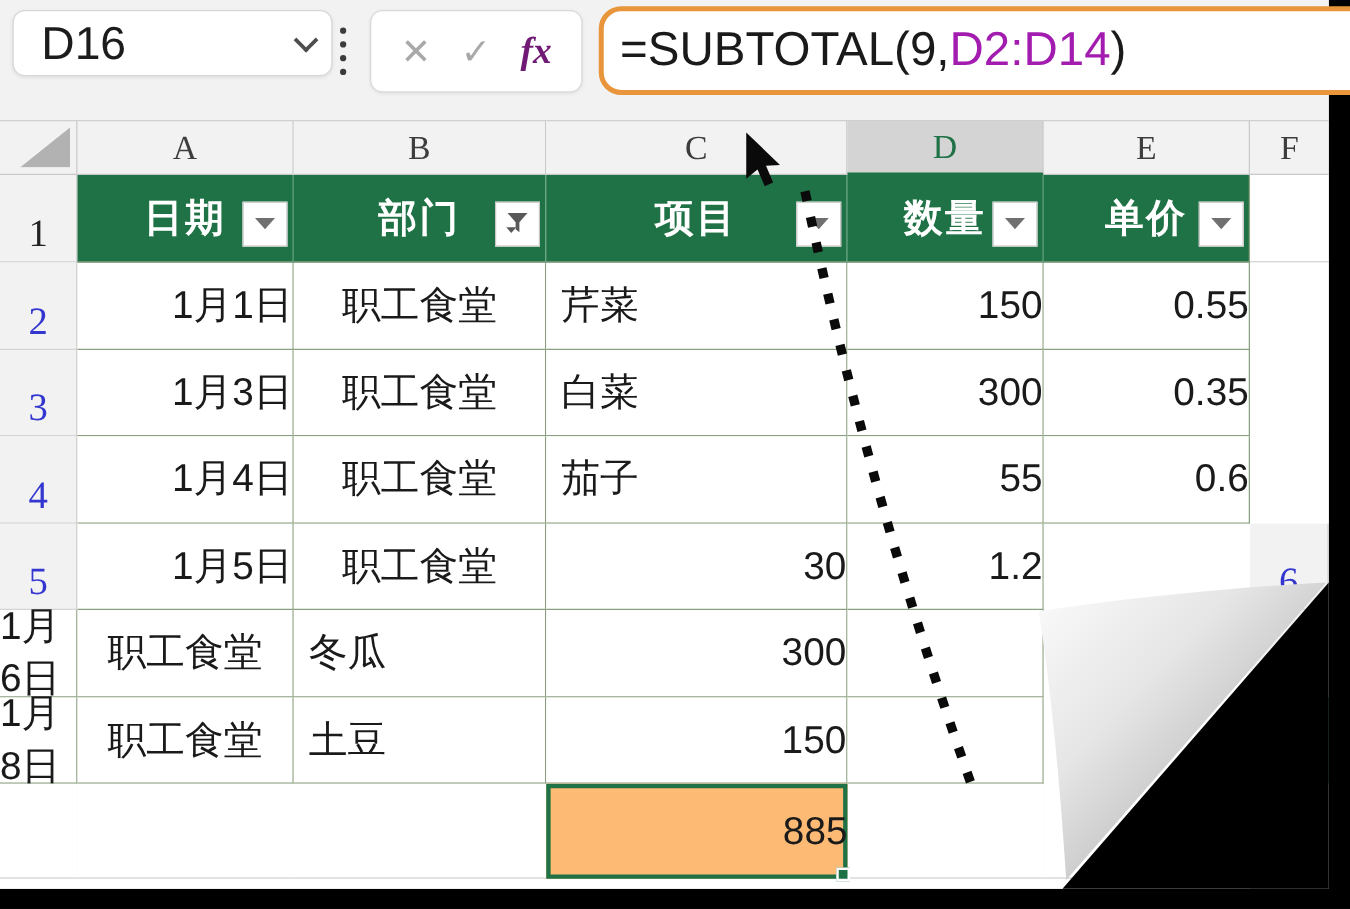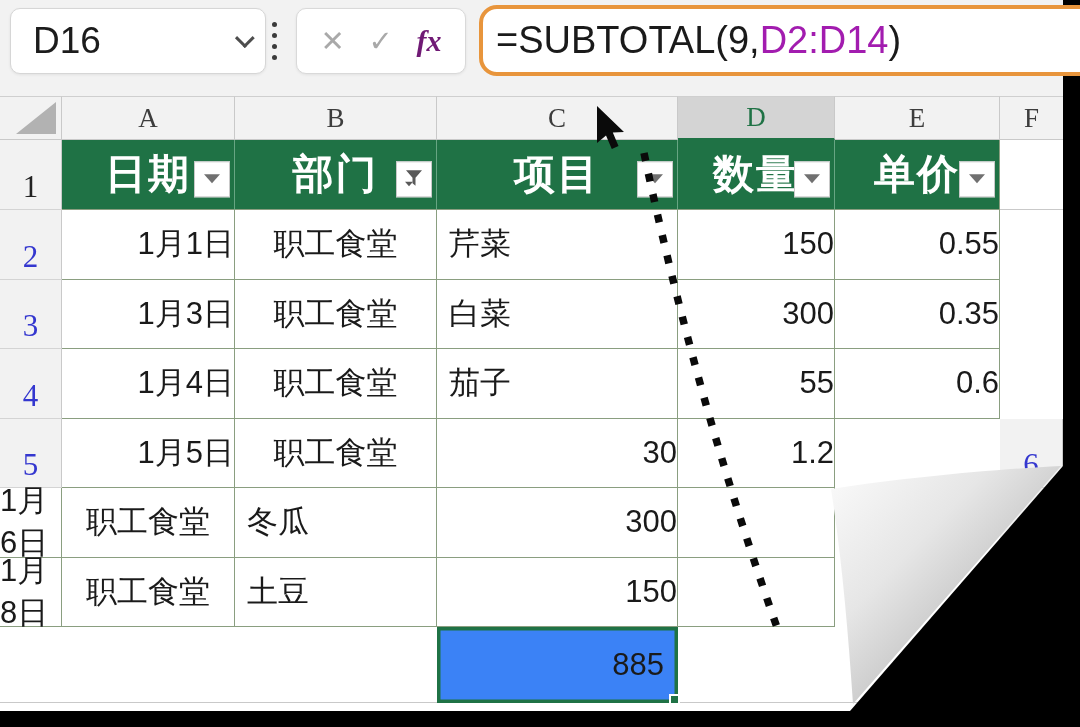--- a/index.html
+++ b/index.html
@@ -3,21 +3,21 @@
 <meta charset="utf-8">
 <style>
   * { margin:0; padding:0; box-sizing:border-box; }
   html,body { width:1080px; height:727px; background:#000; overflow:hidden;
     font-family:"Liberation Sans","DejaVu Sans",sans-serif; }
   #canvas { position:relative; width:1080px; height:727px; background:#000; }
   #sheet { position:absolute; left:0; top:0; width:1063px; height:711px; background:#f2f2f2; }
 
   
   #toolbar { position:absolute; left:0; top:0; width:1063px; height:96px; background:#f2f2f2; }
-  .namebox { position:absolute; left:10px; top:8px; width:256px; height:66px; background:#fff;
+  .namebox { position:absolute; left:10px; top:8px; width:256px; height:53px; background:#fff;
     border:1.5px solid #d6d6d6; border-radius:10px; box-shadow:0 1px 3px rgba(0,0,0,.07);
     display:flex; align-items:center; padding:0 16px 0 22px; }
   .namebox .val { font-size:37px; color:#1c1c1c; flex:1; }
   .chev { width:14px; height:14px; border-right:3px solid #4d4d4d; border-bottom:3px solid #4d4d4d;
     transform:rotate(45deg) translateY(-4px); }
   .kebab { position:absolute; left:272px; top:22px; display:flex; flex-direction:column; gap:6px; }
   .kebab i { width:5px; height:5px; border-radius:50%; background:#3b3b3b; }
   .fxbox { position:absolute; left:296px; top:8px; width:170px; height:66px; background:#fff;
     border:1.5px solid #d9d9d9; border-radius:10px; box-shadow:0 1px 3px rgba(0,0,0,.07);
     display:flex; align-items:center; justify-content:space-evenly; }
@@ -41,36 +41,36 @@
   .corner { position:relative; }
   .corner .tri { position:absolute; right:5px; bottom:5px; width:40px; height:32px;
     background:#b2b2b2; clip-path:polygon(100% 0,100% 100%,0 100%); }
   .rh { background:#f2f2f2; border-right:1px solid #c9c9c9; border-bottom:1px solid #d4d4d4;
     display:flex; align-items:flex-end; justify-content:center; padding-bottom:4px;
     font-family:"Liberation Serif","DejaVu Serif",serif; font-size:31px; color:#222; }
   .rh.blue { color:#3437CF; }
   .rh.sel { background:#d4d4d4; color:#0f766e; border-right:3px solid #1F7245; }
   .g { background:#1F7245; border-right:1px solid #67a583; border-bottom:1px solid #8a9e80;
     position:relative; display:flex; align-items:center; justify-content:center; }
-  .g .lbl { color:#fff; font-weight:700; font-size:41px; letter-spacing:2px; }
+  .g .lbl { color:#fff; font-weight:700; font-size:31px; letter-spacing:2px; }
   .dropbtn { position:absolute; right:4px; top:50%; transform:translateY(-38%); width:36px;
     height:36px; background:#fff; border:1px solid #c9c9c9; display:flex; align-items:center;
     justify-content:center; }
   .dropbtn .tri-dn { width:0; height:0; border-left:8px solid transparent;
     border-right:8px solid transparent; border-top:9px solid #707070; }
   .d { background:#fff; border-right:1px solid #8a9e80; border-bottom:1px solid #8a9e80;
     display:flex; align-items:center; font-size:31px; color:#1a1a1a; }
   .ar { justify-content:flex-end; padding-right:0; }
   .ac { justify-content:center; }
   .al { justify-content:flex-start; padding-left:12px; }
   .fcol { background:#fff; border-bottom:1px solid transparent; }
   .fcol.hdr-adj { border-bottom:1px solid #c9c9c9; }
   .t16 { background:#fff; border-bottom:1px solid #c9c9c9; }
-  .d16 { background:#3b82f6; position:relative; box-shadow:inset 0 0 0 3.5px #1F7245;
-    display:flex; align-items:center; justify-content:flex-end; padding-right:14px;
+  .d16 { background:#fdba74; position:relative; box-shadow:inset 0 0 0 3.5px #1F7245;
+    display:flex; align-items:center; justify-content:flex-end; 
     font-size:31px; color:#1a1a1a; z-index:2; }
   .d16 .handle { position:absolute; right:-2px; bottom:-2px; width:11px; height:11px;
     background:#1F7245; border:2px solid #fff; }
   .sliver { background:#f2f2f2; border-right:1px solid #c9c9c9; }
   .sliver-wide { background:#fff; }
 
   
   #overlay { position:absolute; left:0; top:0; width:1080px; height:727px; pointer-events:none; }
 </style>
 </head>

